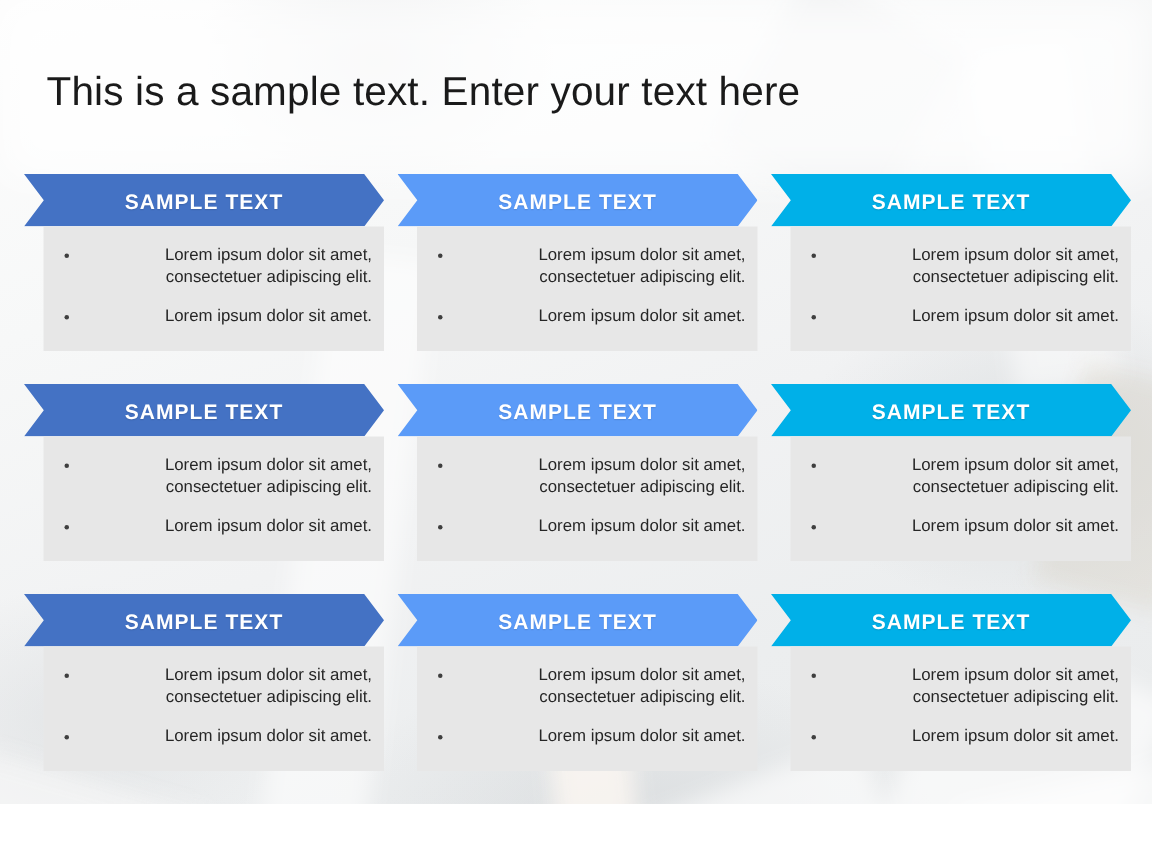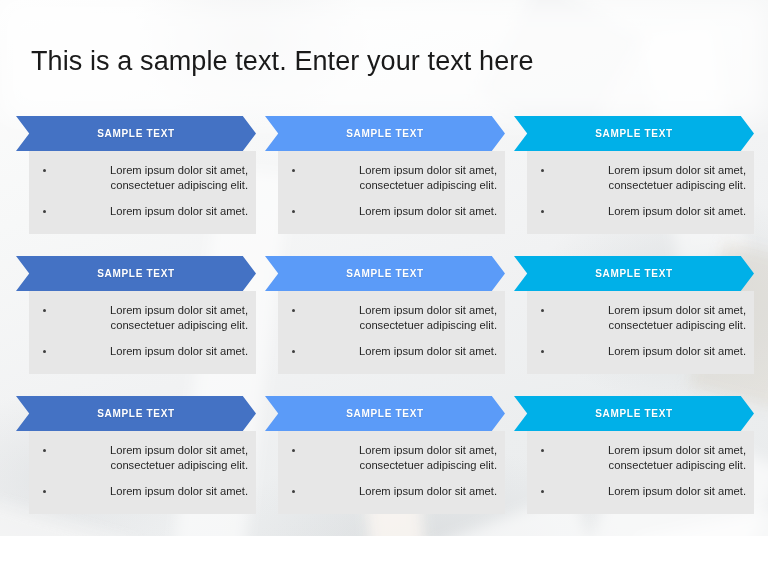--- a/index.html
+++ b/index.html
@@ -118,21 +118,21 @@
     );
   }
 
   
   .card-header {
     clip-path: polygon(0% 0%, 94.5% 0%, 100% 50%, 94.5% 100%, 0% 100%, 5.5% 50%);
     -webkit-clip-path: polygon(0% 0%, 94.5% 0%, 100% 50%, 94.5% 100%, 0% 100%, 5.5% 50%);
   }
 
   .card-header-label {
-    font-size: 10px;
+    font-size: 14px;
     font-weight: bold;
     color: #ffffff;
     letter-spacing: 0.7px;
     text-align: center;
     text-shadow: 0 1px 1px rgba(0,0,0,0.13);
     white-space: nowrap;
   }
 
   
   .card-body {

